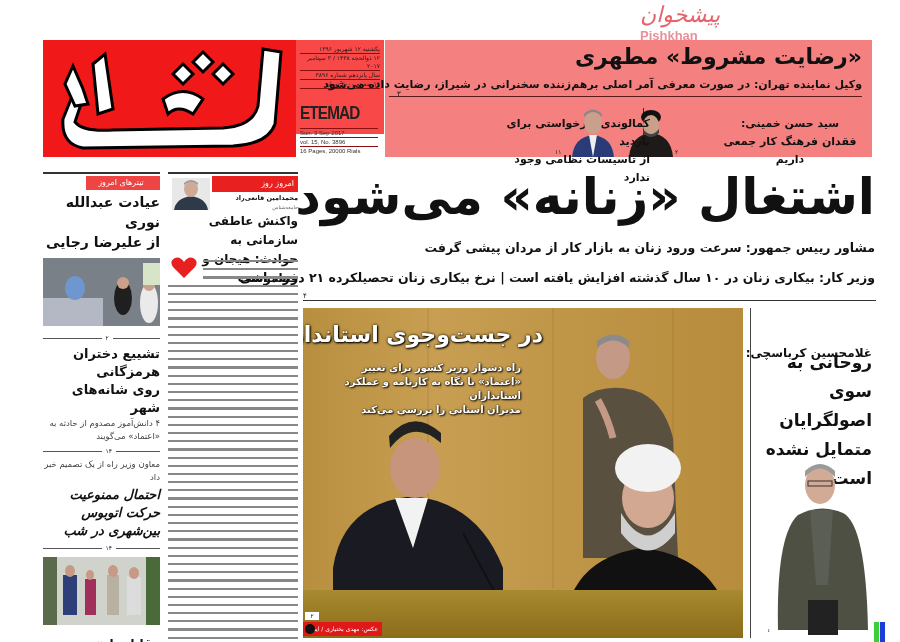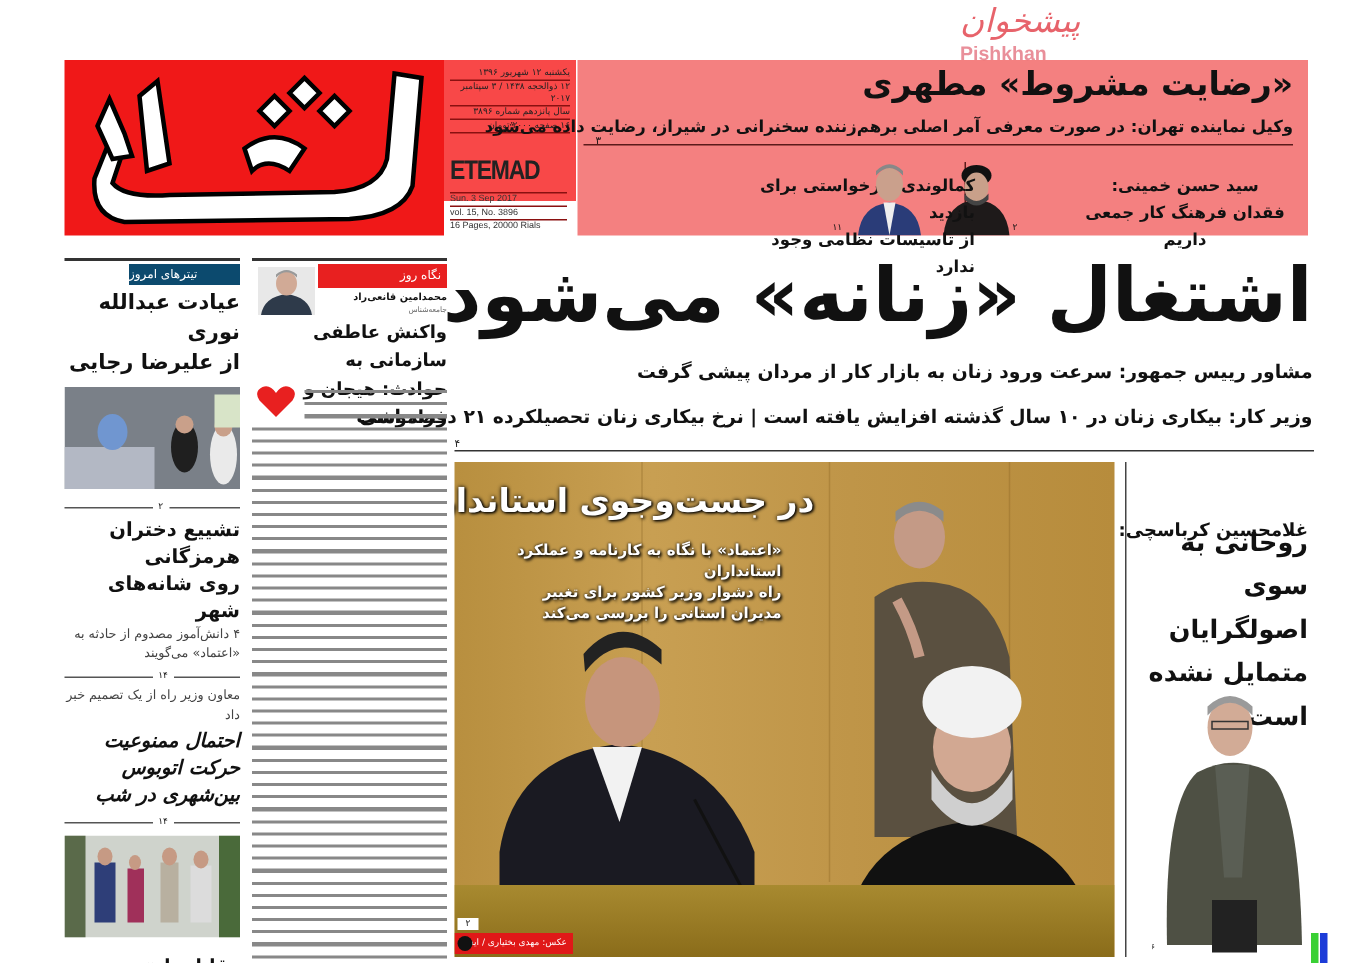--- a/index.html
+++ b/index.html
@@ -55,21 +55,21 @@
 
   
   .rc-divider { left:750px; top:308px; height:330px; border-left:1px solid #444; }
   .rc-speaker { right:28px; top:346px; font-size:12px; font-weight:bold; }
   .rc-head { right:28px; top:348px; width:125px; font-size:17px; font-weight:bold; line-height:29px; text-align:right; }
   .rc-photo { left:768px; top:455px; width:105px; height:182px; }
   .colorbar { left:874px; top:622px; width:12px; height:20px; }
 
   
   .lc { left:43px; width:117px; }
-  .tag { height:14px; background:#0c4a6e; color:#fff; font-size:8px; line-height:14px; text-align:left; padding-right:4px; }
+  .tag { height:14px; background:#ef4444; color:#fff; font-size:8px; line-height:14px; text-align:center; padding-right:4px; }
   .lc-h { font-size:13px; font-weight:bold; line-height:18px; text-align:right; }
   .lc-s { font-size:8.5px; color:#444; line-height:13px; text-align:right; }
   .lc-rule { border-top:1px solid #555; position:relative; height:0; }
   .lc-rule span { position:absolute; left:50%; top:-5px; background:#fff; padding:0 4px; font-size:6px; }
   .photo-box { overflow:hidden; }
 
   
   .c2 { left:168px; width:130px; }
   .c2-tag { height:16px; background:#e82020; width:82px; position:absolute; right:0; top:0; color:#fff; font-size:8px; line-height:16px; padding-right:4px; text-align:right; }
   .c2-author { position:absolute; right:0; top:18px; font-size:6.5px; font-weight:bold; }
@@ -175,22 +175,22 @@
     <ellipse cx="345" cy="190" rx="26" ry="30" fill="#d2a892"></ellipse>
     <path d="M318 205 Q345 250 372 205 L372 225 Q345 260 318 225 Z" fill="#cfcfcf"></path>
     <ellipse cx="345" cy="160" rx="33" ry="24" fill="#f2f2f2"></ellipse>
 
     <line x1="160" y1="225" x2="200" y2="300" stroke="#111" stroke-width="2"></line>
     <rect x="40" y="290" width="70" height="30" fill="#d8d8d8"></rect>
   </svg>
   <div class="desk"></div>
   <div class="mp-title">در جست‌وجوی استاندار</div>
   <div class="mp-sub">
+    <div>راه دشوار وزیر کشور برای تغییر</div>
     <div>«اعتماد» با نگاه به کارنامه و عملکرد استانداران</div>
-    <div>راه دشوار وزیر کشور برای تغییر</div>
     <div>مدیران استانی را بررسی می‌کند</div>
   </div>
   <div class="num2box">۲</div>
   <div class="credit">
     <span class="credit-icon"></span>
     <span>عکس: مهدی بختیاری / ایسنا</span>
   </div>
 </div>
 
 <div class="abs rc-divider"></div>
@@ -270,21 +270,21 @@
   </svg>
   <div class="lc-h" style="margin-top:6px; font-size:12px;">
     <div>مقابله با «هنر و تجربه»</div>
 
   </div>
   
 </div>
 
 <div class="abs c2" style="top:172px; height:470px;">
   <div style="border-top:2px solid #333;"></div>
-  <div class="c2-tag" style="top:4px;">نگاه روز</div>
+  <div class="c2-tag" style="top:4px;">امروز روز</div>
   <svg style="position:absolute; left:4px; top:6px;" width="38" height="32" viewBox="0 0 38 32">
     <rect width="38" height="32" fill="#e8e8e8"></rect>
     <path d="M2 32 Q4 20 19 18 Q34 20 36 32 Z" fill="#2e3a4a"></path>
     <ellipse cx="19" cy="11" rx="7" ry="8" fill="#d1aa96"></ellipse>
     <path d="M12 7 Q19 0 26 7 L26 5 Q19 -1 12 5 Z" fill="#999"></path>
   </svg>
   <div class="c2-author" style="top:22px;">محمدامین قانعی‌راد</div>
   <div class="c2-role" style="top:32px;">جامعه‌شناس</div>
   <div class="c2-head" style="top:40px;">
     <div>واکنش عاطفی سازمانی به</div>

